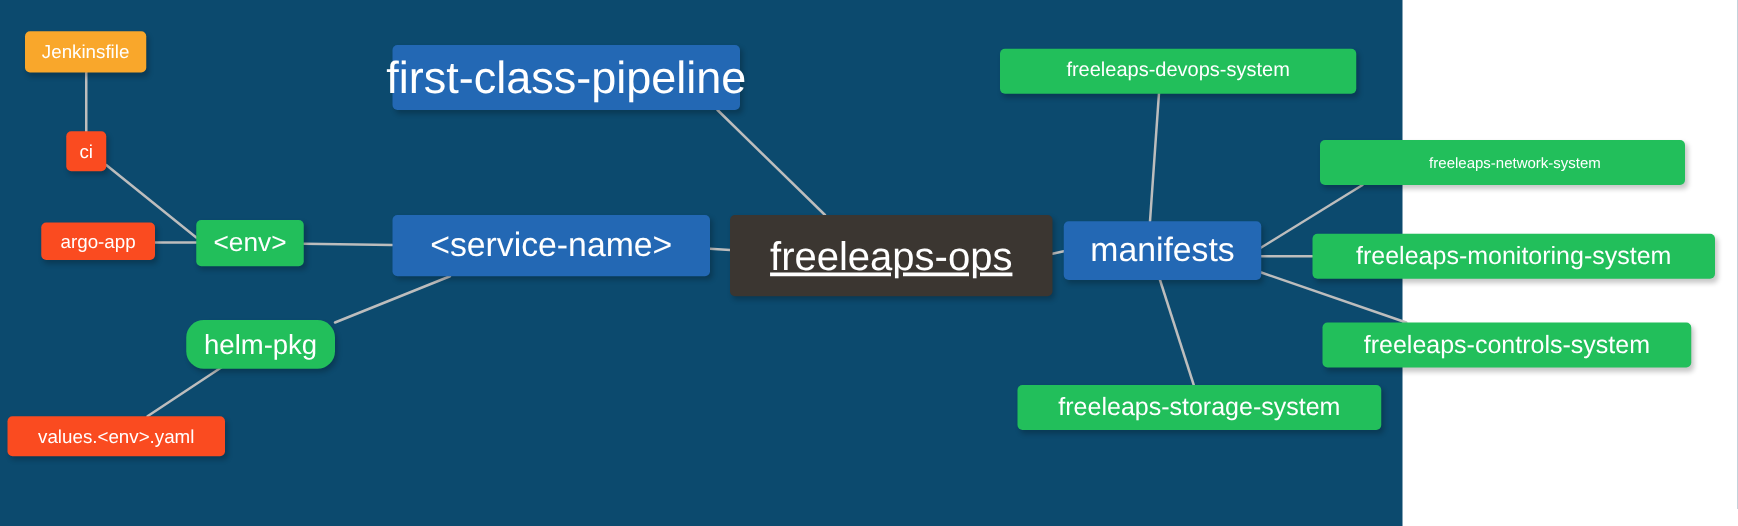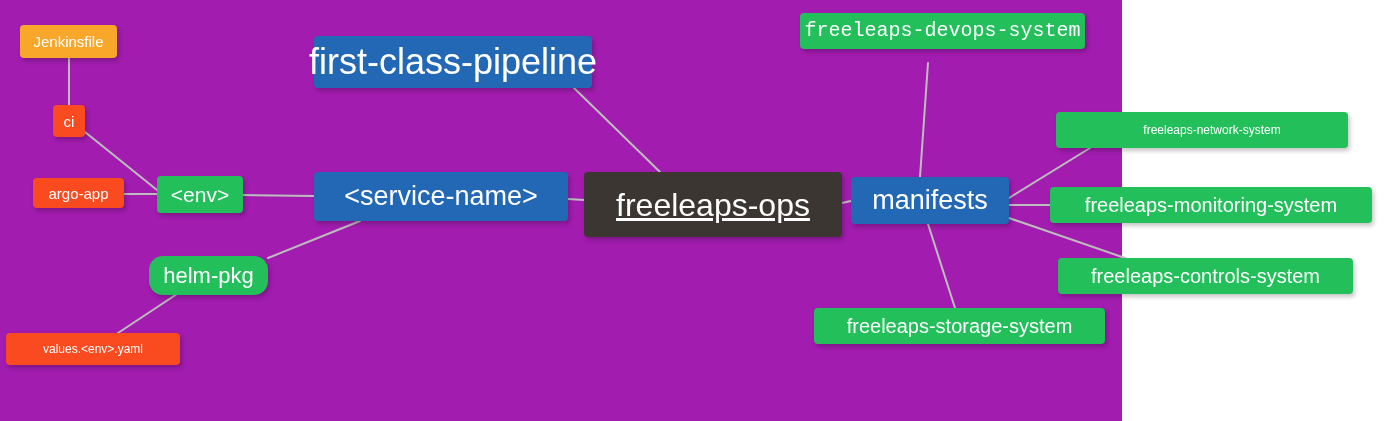--- a/index.html
+++ b/index.html
@@ -10,21 +10,21 @@
   body {
     font-family: "Liberation Sans", sans-serif;
     width: 1390px;
     height: 421px;
     overflow: hidden;
   }
   #canvas {
     position: relative;
     width: 1122px;
     height: 421px;
-    background: #a21caf;
+    background: #0c4a6e;
   }
   #edges {
     position: absolute;
     left: 0;
     top: 0;
     width: 1390px;
     height: 421px;
   }
   .node {
     position: absolute;
@@ -80,30 +80,30 @@
       </div>
       <div class="node n-blue" style="left: 314px; top: 172px; width: 254px; height: 49px; font-size: 27px;">
         <span>&lt;service-name&gt;</span>
       </div>
       <div class="node n-blue" style="left: 314px; top: 36px; width: 278px; height: 52px; font-size: 36px;">
         <span>first-class-pipeline</span>
       </div>
       <div class="node n-green" style="left: 149px; top: 256px; width: 119px; height: 39px; font-size: 22px; border-radius: 14px;">
         <span>helm-pkg</span>
       </div>
-      <div class="node n-red" style="left: 6px; top: 333px; width: 174px; height: 32px; font-size: 12px;">
+      <div class="node n-red" style="left: 6px; top: 333px; width: 174px; height: 32px; font-size: 15px;">
         <span>values.&lt;env&gt;.yaml</span>
       </div>
       <div class="node n-root" style="left: 584px; top: 172px; width: 258px; height: 65px; font-size: 32px;">
         <span>freeleaps-ops</span>
       </div>
       <div class="node n-blue" style="left: 851px; top: 177px; width: 158px; height: 47px; font-size: 27px; text-align: center;">
         <span>manifests</span>
       </div>
-      <div class="node n-green" style="left: 800px; top: 13px; width: 285px; height: 36px; font-size: 20px; font-family: Liberation Mono, monospace;">
+      <div class="node n-green" style="left: 800px; top: 39px; width: 285px; height: 36px; font-size: 16px;">
         <span>freeleaps-devops-system</span>
       </div>
       <div class="node n-green" style="left: 1056px; top: 112px; width: 292px; height: 36px; font-size: 12px; padding-left: 20px;">
         <span>freeleaps-network-system</span>
       </div>
       <div class="node n-green" style="left: 1050px; top: 187px; width: 322px; height: 36px; font-size: 20px;">
         <span>freeleaps-monitoring-system</span>
       </div>
       <div class="node n-green" style="left: 1058px; top: 258px; width: 295px; height: 36px; font-size: 20px;">
         <span>freeleaps-controls-system</span>

